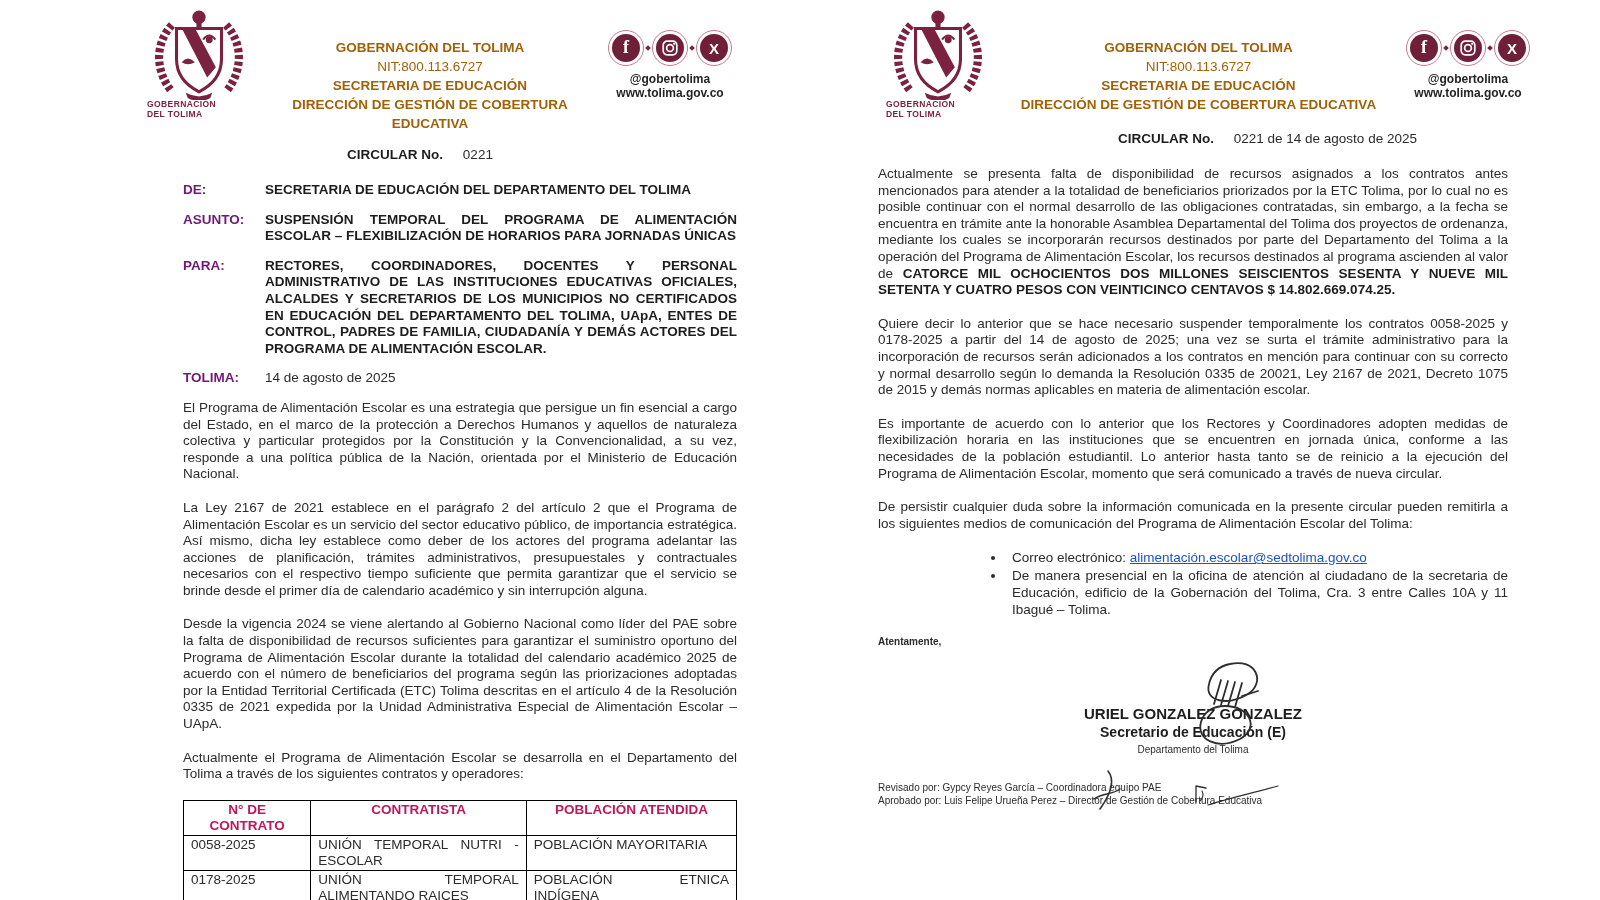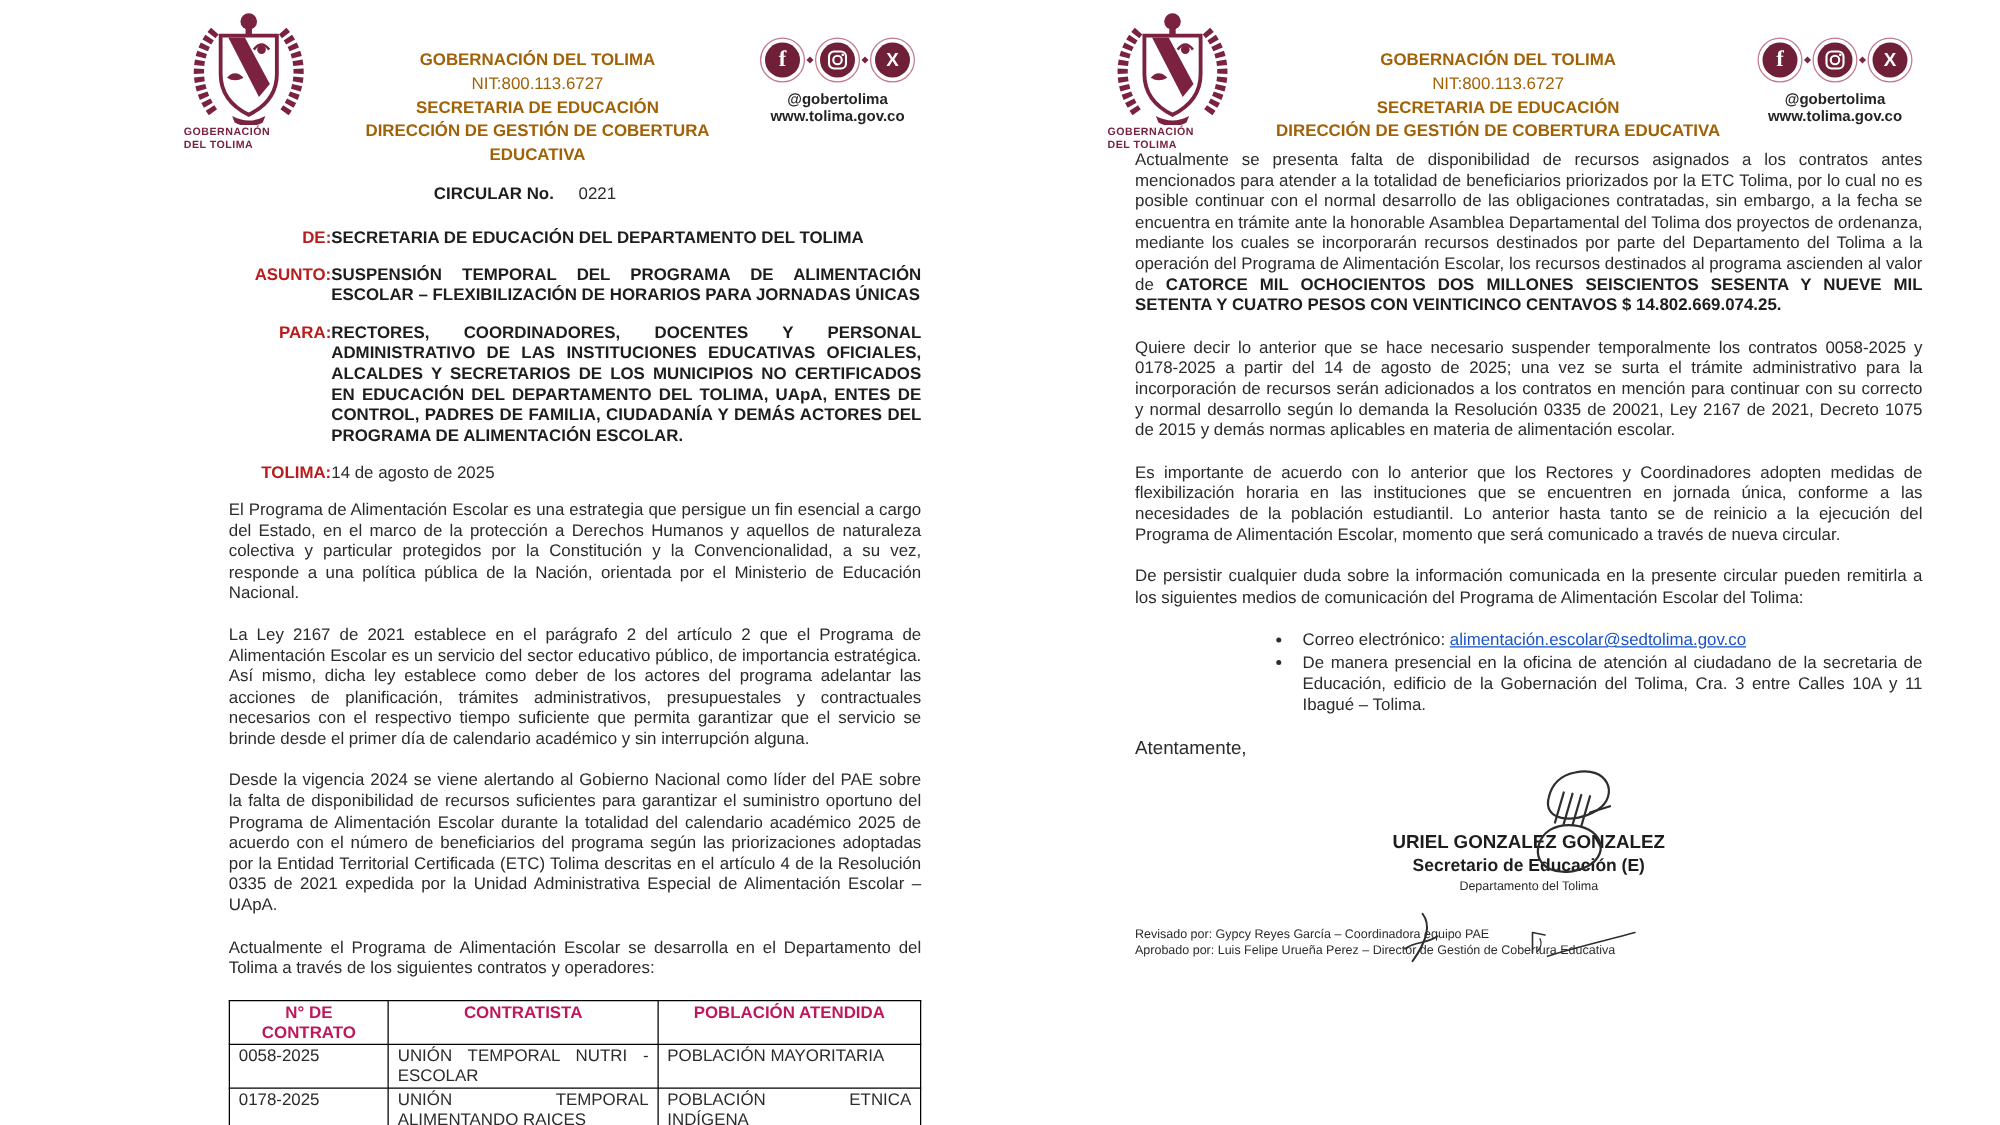--- a/index.html
+++ b/index.html
@@ -27,42 +27,42 @@
   .social-text{font-size:12px;line-height:14px;font-weight:bold;color:#242424;margin-top:6px;}
 
   
   .circular-line{text-align:center;font-size:13.5px;margin:14px 0 20px 0;color:#1d1d1d;}
   .page-right .circular-line{text-align:left;padding-left:240px;margin-top:12px;}
   .circular-label{font-weight:bold;}
   .circular-value{margin-left:16px;font-weight:normal;color:#2b2b2b;}
 
   
   .content-l{margin-left:88px;width:554px;}
-  .content-r{margin-left:30px;width:630px;position:relative;}
+  .content-r{width:630px;position:relative;}
   .meta-row{display:flex;margin-bottom:13px;font-size:13.5px;line-height:16.6px;}
-  .meta-label{flex:none;width:82px;font-weight:bold;color:#b91c1c;text-align:right;}
+  .meta-label{flex:none;width:82px;font-weight:bold;color:#701a75;}
   .meta-value{flex:1;font-weight:bold;text-align:justify;color:#1d1d1d;}
   .meta-value.normal{font-weight:normal;color:#2b2b2b;}
   .para{font-size:13.5px;line-height:16.6px;text-align:justify;margin:0 0 17px 0;}
   .bold-inline{font-weight:bold;color:#1d1d1d;}
 
   
   table.contracts{border-collapse:collapse;width:100%;margin-top:2px;font-size:13.5px;line-height:16px;}
   table.contracts th,table.contracts td{border:1.4px solid #000;padding:1px 7px;vertical-align:top;}
   table.contracts th{font-weight:bold;text-align:center;color:#be185d;}
   td.just{text-align:justify;}
   .col1{width:23%;} .col2{width:39%;} .col3{width:38%;}
 
   
   ul.contact-list{margin:0 0 18px 0;padding-left:128px;font-size:13.5px;line-height:17px;}
   ul.contact-list li{margin-bottom:1px;text-align:justify;padding-left:6px;}
   .email-link{color:#1a53c7;text-decoration:underline;cursor:pointer;}
 
   
-  .closing{font-size:15px;margin:4px 0 0 0;}
+  .closing{font-size:10px;margin:4px 0 0 0;font-weight:bold;}
   .sig-block{text-align:center;margin-top:58px;line-height:18px;}
   .sig-name{font-weight:bold;font-size:15px;color:#1d1d1d;}
   .sig-title{font-weight:bold;font-size:14px;color:#1d1d1d;}
   .sig-org{font-size:10px;}
   .big-scribble{position:absolute;left:290px;top:490px;}
   .footer-notes{position:relative;margin-top:22px;font-size:10px;line-height:13px;color:#2b2b2b;}
   .footer-squiggle-1{position:absolute;left:212px;top:-12px;}
   .footer-squiggle-2{position:absolute;left:310px;top:2px;}
   svg.scribble path{stroke:#2e2e2e;fill:none;stroke-linecap:round;}
 </style>
@@ -233,20 +233,24 @@
               </div>
           </div>
         </div>
         <div class="social-text">
           <div>@gobertolima</div>
           <div>www.tolima.gov.co</div>
         </div>
       </div>
     </div>
 
+    <div class="circular-line">
+      <span class="circular-label">CIRCULAR No.</span>
+      <span class="circular-value">0221 de 14 de  agosto de 2025</span>
+    </div>
 
     <div class="content-r">
       <p class="para"><span>Actualmente se presenta falta de disponibilidad de recursos asignados a los contratos antes mencionados para atender a la totalidad de beneficiarios priorizados por la ETC Tolima, por lo cual no es posible continuar con el normal desarrollo de las obligaciones contratadas, sin embargo, a la fecha se encuentra en trámite ante la honorable Asamblea Departamental del Tolima dos proyectos de ordenanza, mediante los cuales se incorporarán recursos destinados por parte del Departamento del Tolima a la operación del Programa de Alimentación Escolar, los recursos destinados al programa ascienden al valor de </span><span class="bold-inline">CATORCE  MIL OCHOCIENTOS DOS MILLONES SEISCIENTOS SESENTA Y NUEVE MIL SETENTA Y CUATRO PESOS CON VEINTICINCO CENTAVOS $ 14.802.669.074.25.</span></p>
       <p class="para">Quiere decir lo anterior que se hace necesario suspender temporalmente los contratos 0058-2025 y 0178-2025 a partir del 14 de agosto de 2025; una vez se surta el trámite administrativo para la incorporación de recursos serán adicionados a los contratos en mención para continuar con su correcto y normal desarrollo según lo demanda la Resolución 0335 de 20021, Ley 2167 de 2021, Decreto 1075 de 2015 y demás normas aplicables en materia de alimentación escolar.</p>
       <p class="para">Es importante de acuerdo con lo anterior que los Rectores y Coordinadores adopten medidas de flexibilización horaria en las instituciones que se encuentren en jornada única, conforme a las necesidades de la población estudiantil. Lo anterior hasta tanto se de reinicio a la ejecución del Programa de Alimentación Escolar, momento que será comunicado a través de nueva circular.</p>
       <p class="para">De persistir cualquier duda sobre la información comunicada en la presente circular pueden remitirla a los siguientes medios de comunicación del Programa de Alimentación Escolar del Tolima:</p>
 
       <ul class="contact-list">
         <li><span>Correo electrónico: </span><a class="email-link">alimentación.escolar@sedtolima.gov.co</a></li>
         <li>De manera presencial en la oficina de atención al ciudadano de la secretaria de Educación, edificio de la Gobernación del Tolima, Cra. 3 entre Calles 10A y 11 Ibagué – Tolima.</li>

